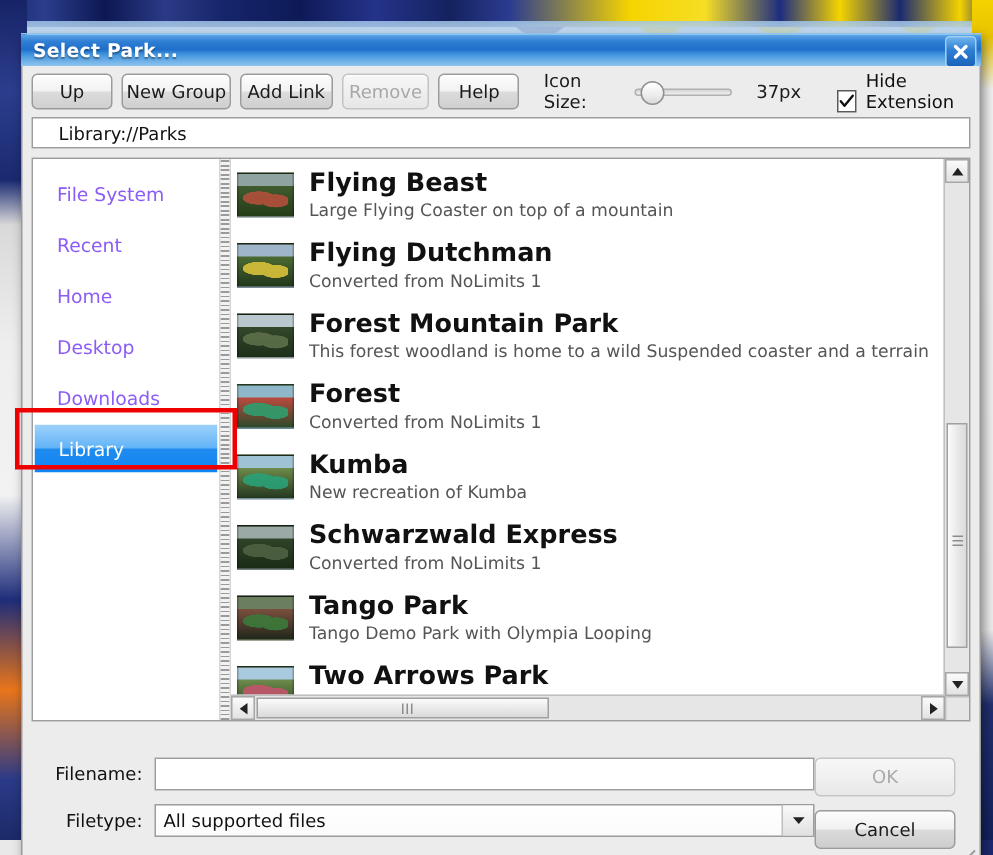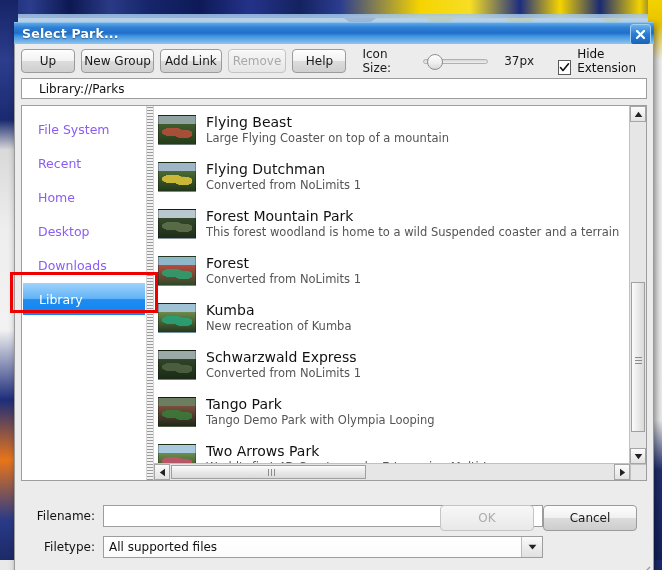--- a/index.html
+++ b/index.html
@@ -234,21 +234,21 @@
     cursor: pointer;
   }
   .thumb {
     width: 38px; height: 30px;
     flex: 0 0 38px;
     border: 1px solid rgba(0,0,0,.25);
     box-sizing: border-box;
     background-size: cover;
   }
   .file-text { margin-left: 10px; line-height: 1.22; overflow: hidden; }
-  .file-title { font-size: 14px; color: #111; white-space: nowrap; }
+  .file-title { font-size: 17px; color: #111; white-space: nowrap; font-weight: bold; }
   .file-desc  { font-size: 11.5px; color: #555; white-space: nowrap; }
 
   
   .sb-btn {
     background: linear-gradient(180deg,#fbfbfb,#e2e2e2);
     border: 1px solid #a6a6a6;
     box-sizing: border-box;
     display: flex; align-items: center; justify-content: center;
     cursor: pointer;
   }
@@ -335,21 +335,21 @@
   }
   #filetype-arrow {
     position: absolute; right: 0; top: 0;
     width: 20px; height: 20px;
     background: linear-gradient(180deg,#fafafa,#e0e0e0);
     border-left: 1px solid #bdbdbd;
     display: flex; align-items: center; justify-content: center;
   }
   #action-buttons {
     position: absolute; right: 16px; top: 10px;
-    display: flex; flex-direction: row; gap: 9px;
+    display: flex; flex-direction: column; gap: 9px;
   }
   .abtn {
     width: 92px; height: 24px;
     font-size: 12px;
     border-radius: 4px;
     display: flex; align-items: center; justify-content: center;
     background: linear-gradient(180deg,#fdfdfd 0%, #f1f1f1 48%, #dbdbdb 52%, #cdcdcd 100%);
     border: 1px solid #9b9b9b;
     color: #1a1a1a;
     cursor: pointer;

